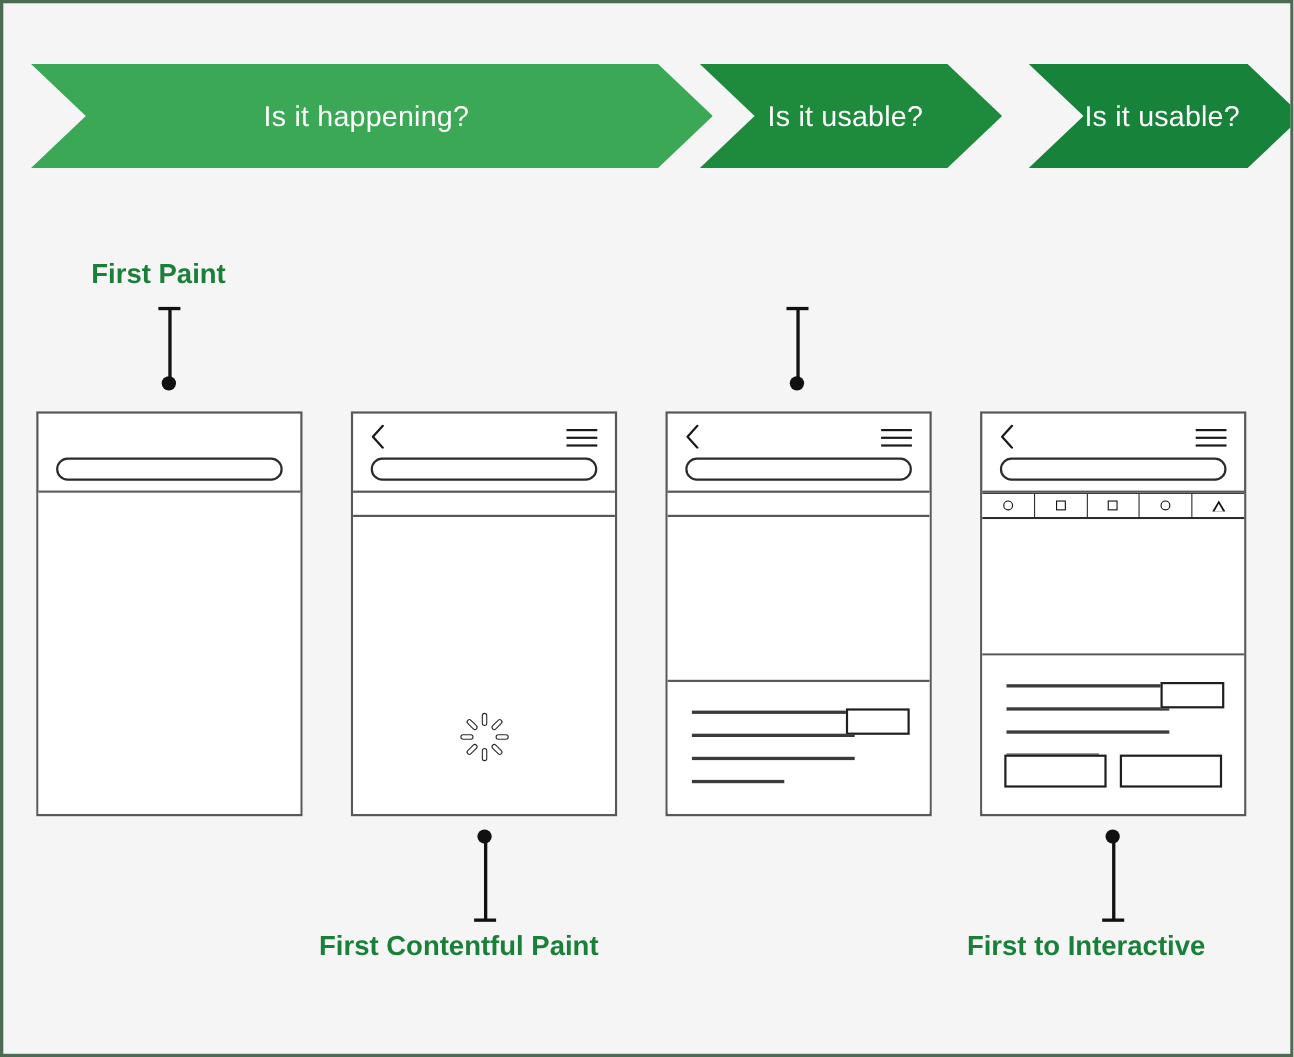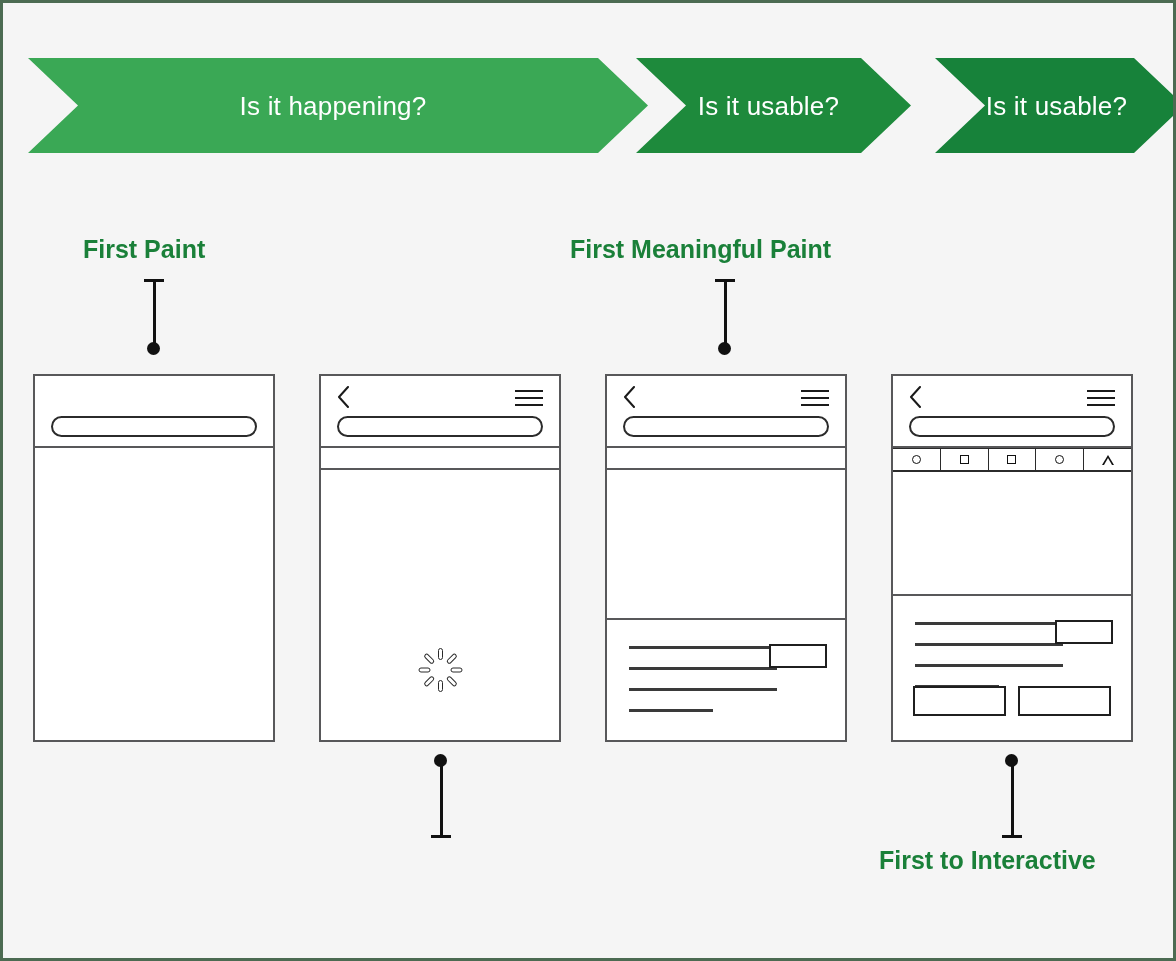--- a/index.html
+++ b/index.html
@@ -309,22 +309,22 @@
     </div>
     <div class="chev" id="chev2">
       <div class="label">Is it usable?</div>
     </div>
     <div class="chev" id="chev3">
       <div class="label">Is it usable?</div>
     </div>
   </div>
 
   <div class="metric-label" id="label-fp">First Paint</div>
-  <div class="metric-label" id="label-fmp">First Meaningful Paint</div>
-
+
+  <div class="metric-label" id="label-fcp">First Contentful Paint</div>
   <div class="metric-label" id="label-tti">First to Interactive</div>
 
   <div class="connector conn-down" id="conn-fp">
     <div class="cap"></div>
     <div class="stem"></div>
     <div class="dot"></div>
   </div>
   <div class="connector conn-down" id="conn-fmp">
     <div class="cap"></div>
     <div class="stem"></div>

